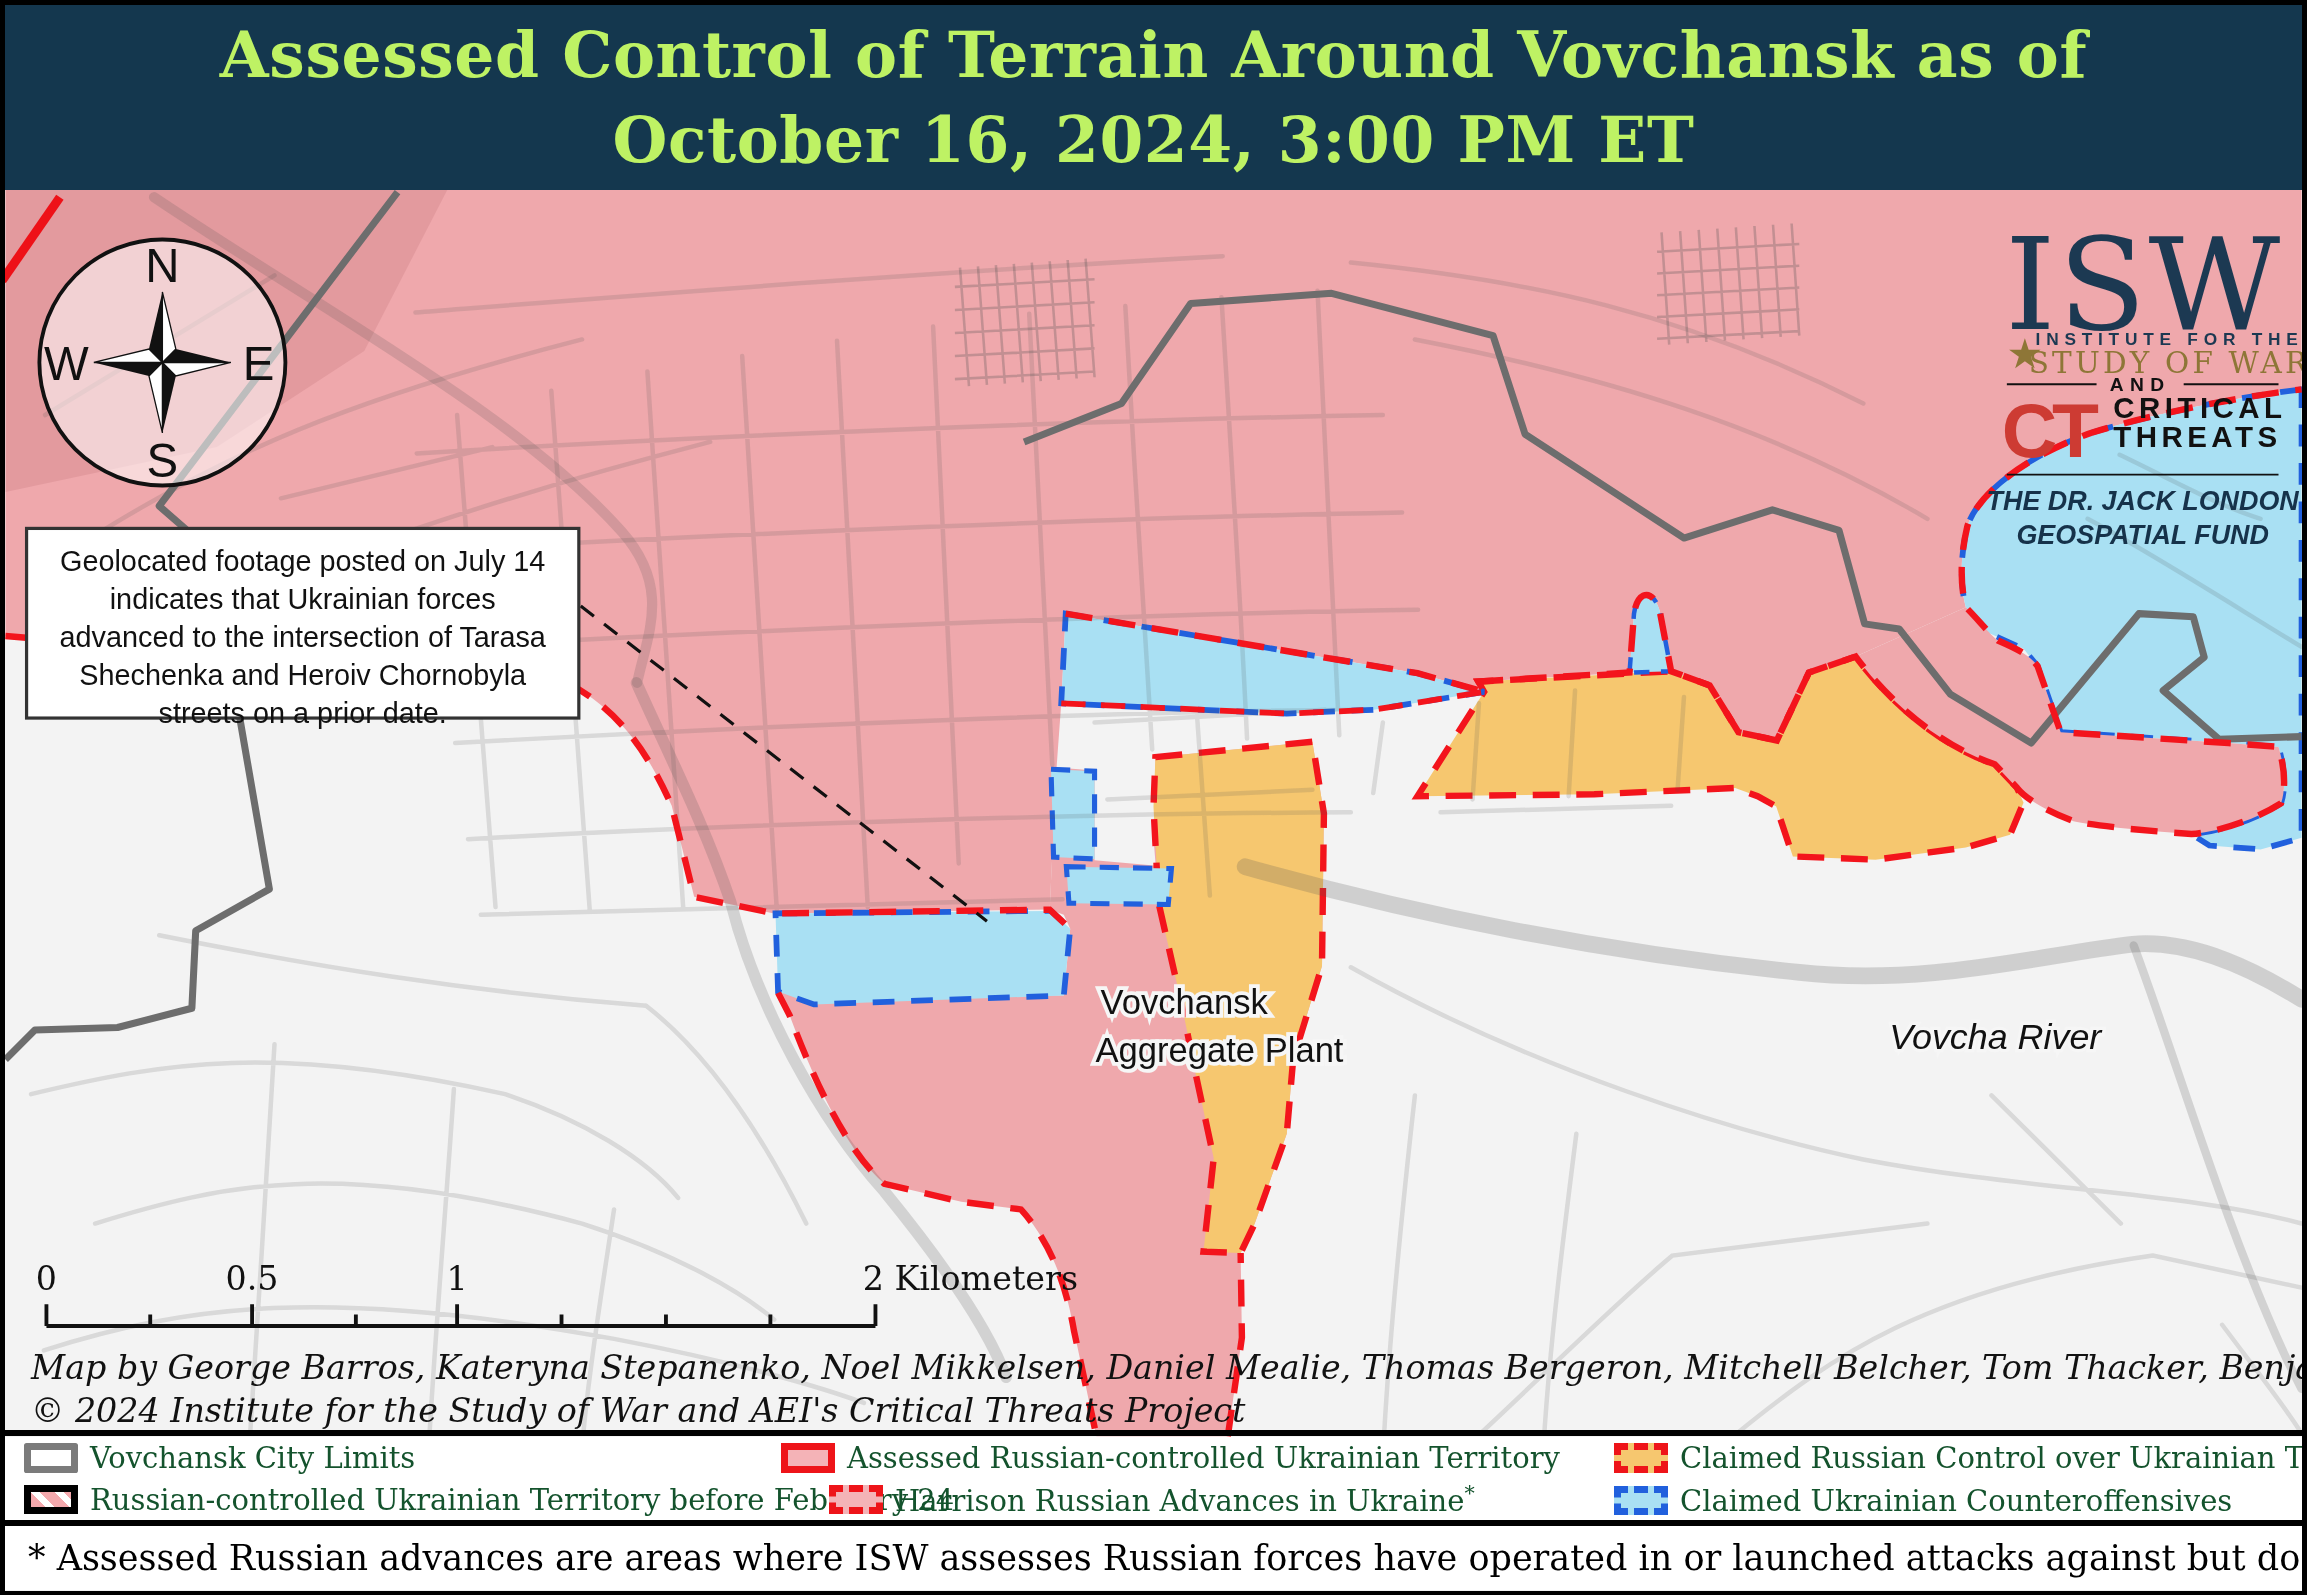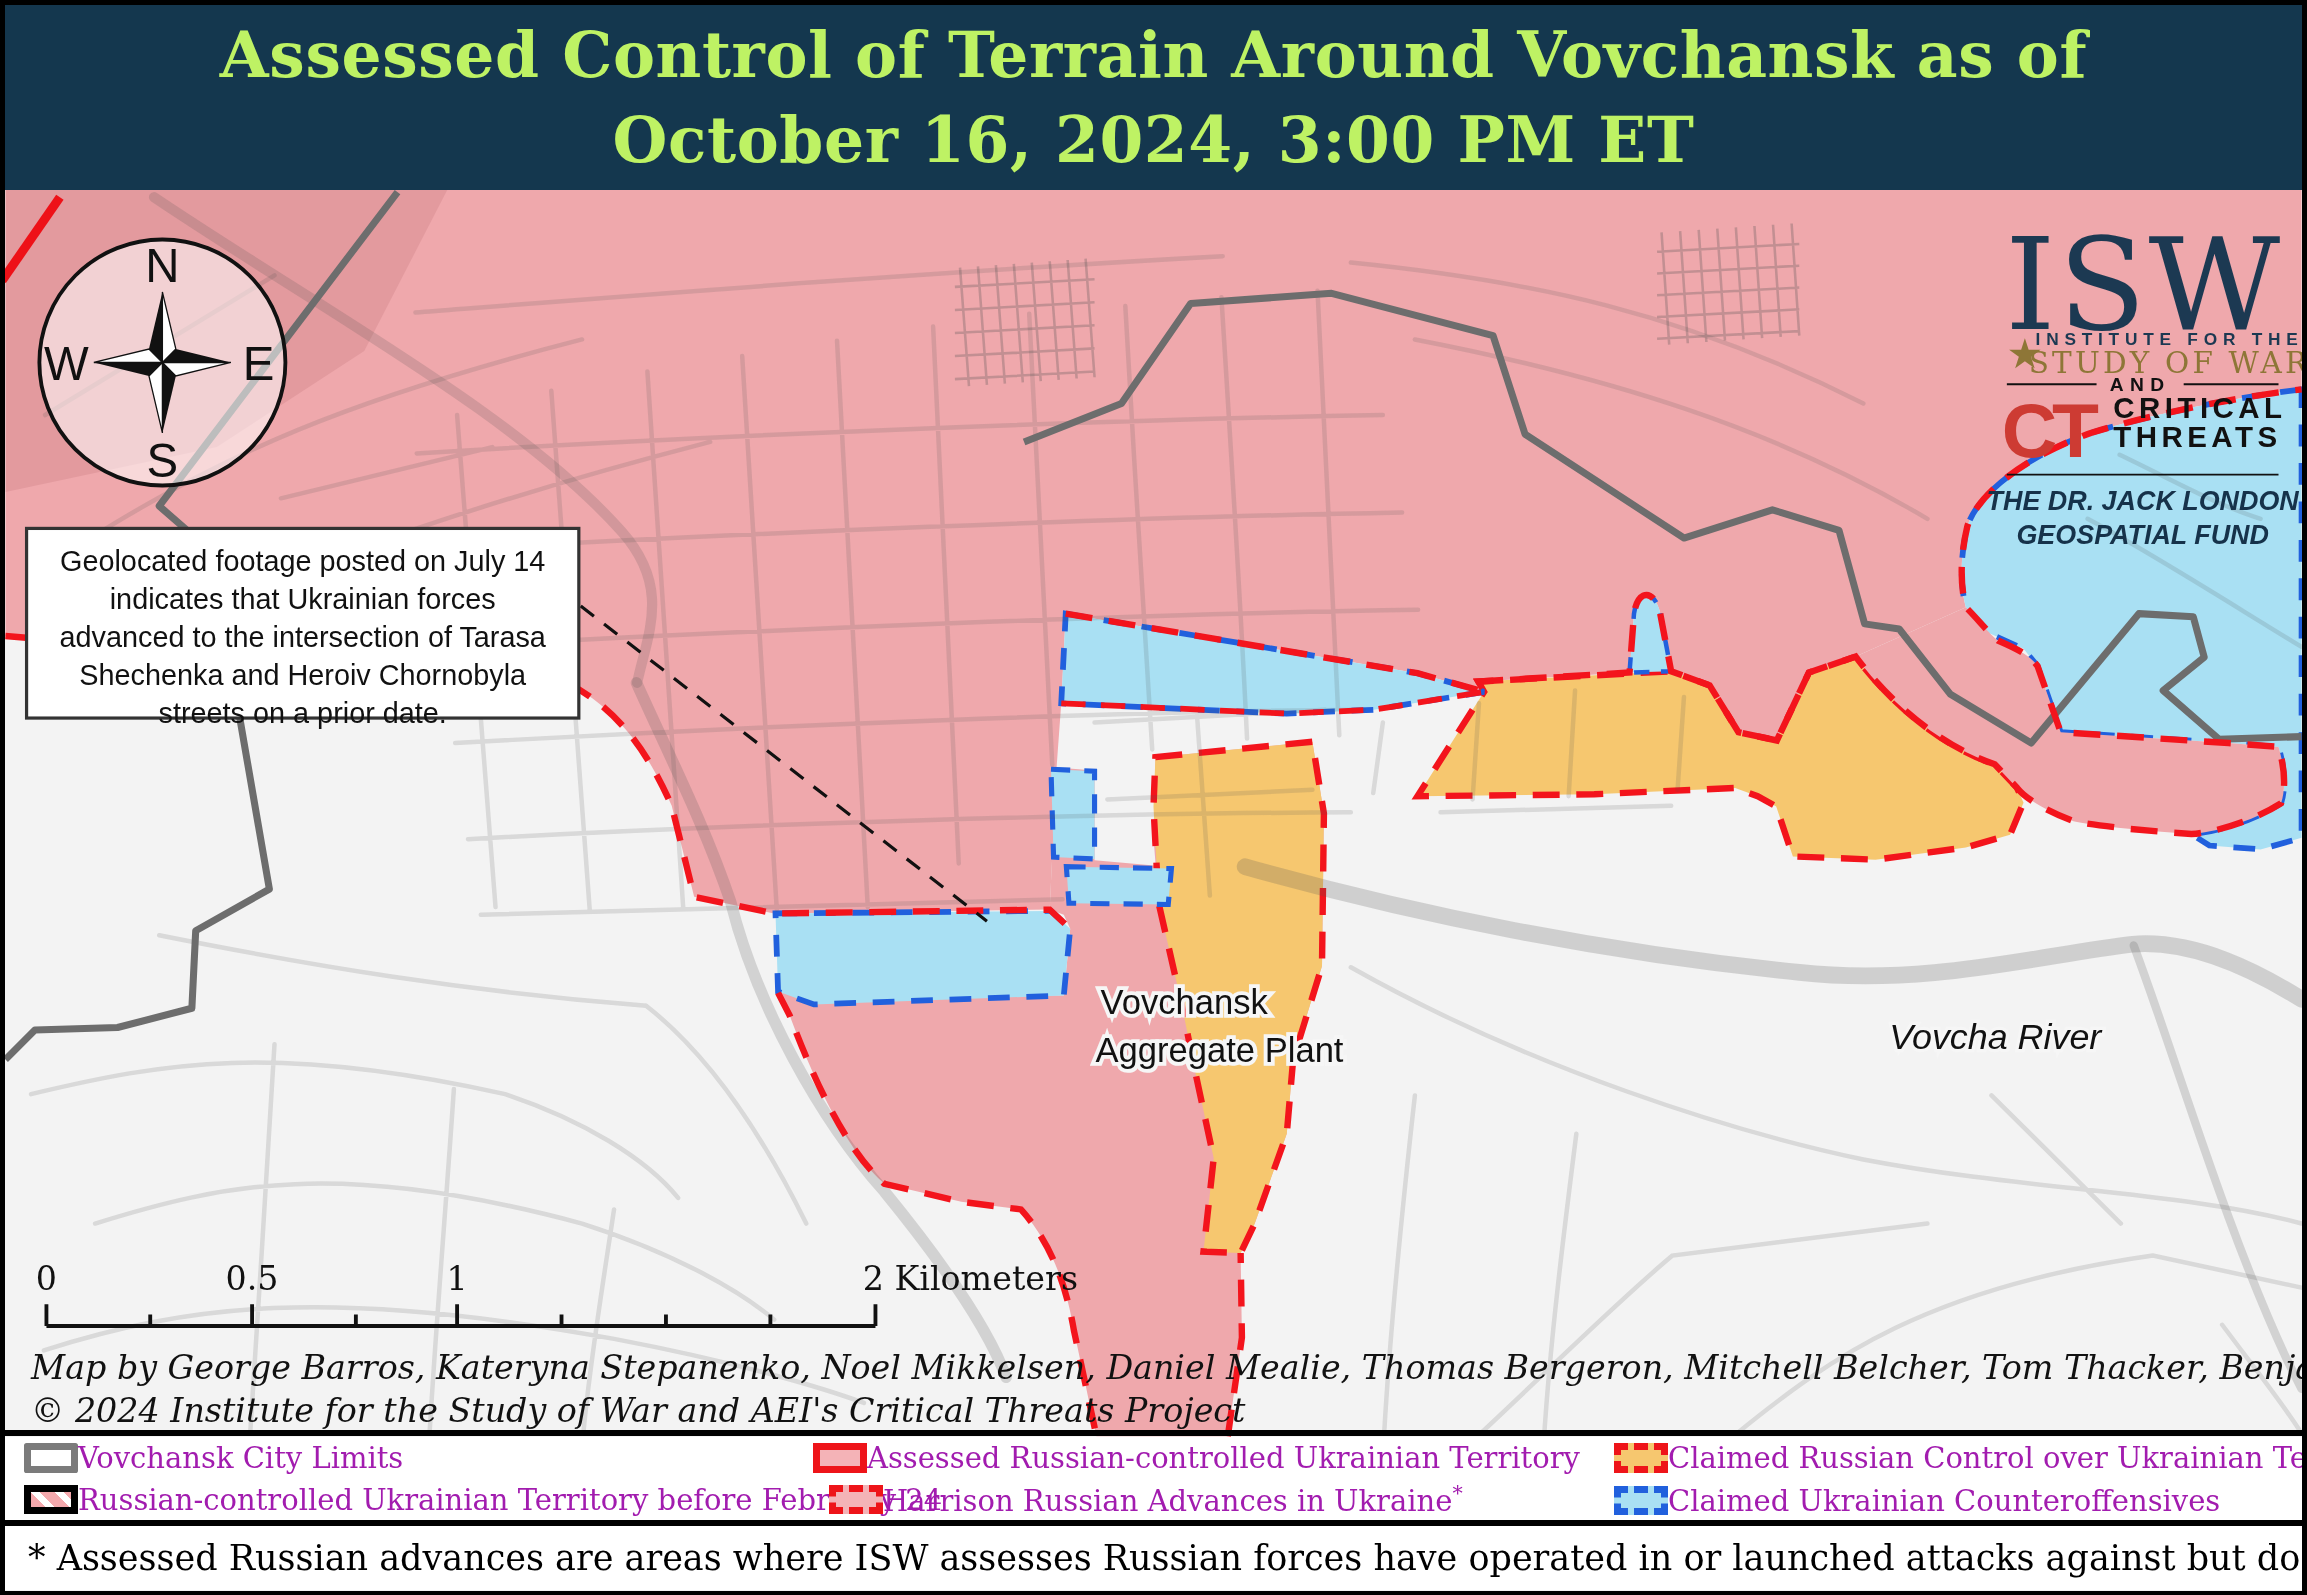--- a/index.html
+++ b/index.html
@@ -11,21 +11,21 @@
             display:flex;flex-direction:column;justify-content:center;align-items:center;z-index:30;}
   .titlebar .tl{color:#bef264;font-family:"DejaVu Serif",serif;font-weight:bold;
                 font-size:63px;line-height:85px;text-align:center;letter-spacing:0.6px;}
   
   .mapsvg{position:absolute;left:0;top:0;width:2297px;height:1585px;z-index:10;}
   
   .rule{position:absolute;left:0;width:2297px;background:#000;z-index:40;}
   .legendband{position:absolute;left:0;top:1432px;width:2297px;height:83px;background:#fff;z-index:35;}
   .leg-item{position:absolute;display:flex;align-items:center;height:37px;}
   .leg-sw{width:54px;height:29.5px;box-sizing:border-box;flex:0 0 auto;}
-  .leg-label{margin-left:0;font-family:"DejaVu Serif",serif;font-size:29px;color:#a21caf;white-space:nowrap;}
+  .leg-label{margin-left:12px;font-family:"DejaVu Serif",serif;font-size:29px;color:#14532d;white-space:nowrap;}
   .leg-label sup{font-size:20.5px;}
   .sw-city{background:#fff;border:7px solid #7b7b7b;border-radius:2.6px;}
   .sw-hatch{border:7px solid #000;
      background:repeating-linear-gradient(45deg,#f4a9ad 0 10.3px,#ffffff 10.3px 16.7px);}
   .sw-solid-red{background:#f4b3b7;border:7.7px solid #ee1419;}
   .sw-dash-red{background:#f4b3b7;border:7.7px dashed #ee1419;}
   .sw-orange{background:#f6c76f;border:7.7px dashed #ee1419;}
   .sw-blue{background:#a9e0f3;border:7.7px dashed #2160dd;}
   
   .footband{position:absolute;left:0;top:1521px;width:2297px;height:64px;background:#fff;z-index:35;
@@ -233,21 +233,21 @@
   <div class="rule" style="top:1425px;height:6.4px;"></div>
   <div class="legendband">
     <div class="leg-item" style="left:19px;top:2.6px;">
       <span class="leg-sw sw-city"></span>
       <span class="leg-label">Vovchansk City Limits</span>
     </div>
     <div class="leg-item" style="left:19px;top:44px;">
       <span class="leg-sw sw-hatch"></span>
       <span class="leg-label">Russian-controlled Ukrainian Territory before February 24</span>
     </div>
-    <div class="leg-item" style="left:808px;top:2.6px;">
+    <div class="leg-item" style="left:776px;top:2.6px;">
       <span class="leg-sw sw-solid-red"></span>
       <span class="leg-label">Assessed Russian-controlled Ukrainian Territory</span>
     </div>
     <div class="leg-item" style="left:824px;top:44px;">
       <span class="leg-sw sw-dash-red"></span>
       <span class="leg-label"><span>Harrison Russian Advances in Ukraine</span><sup>*</sup></span>
     </div>
     <div class="leg-item" style="left:1609px;top:2.6px;">
       <span class="leg-sw sw-orange"></span>
       <span class="leg-label">Claimed Russian Control over Ukrainian Territory</span>

